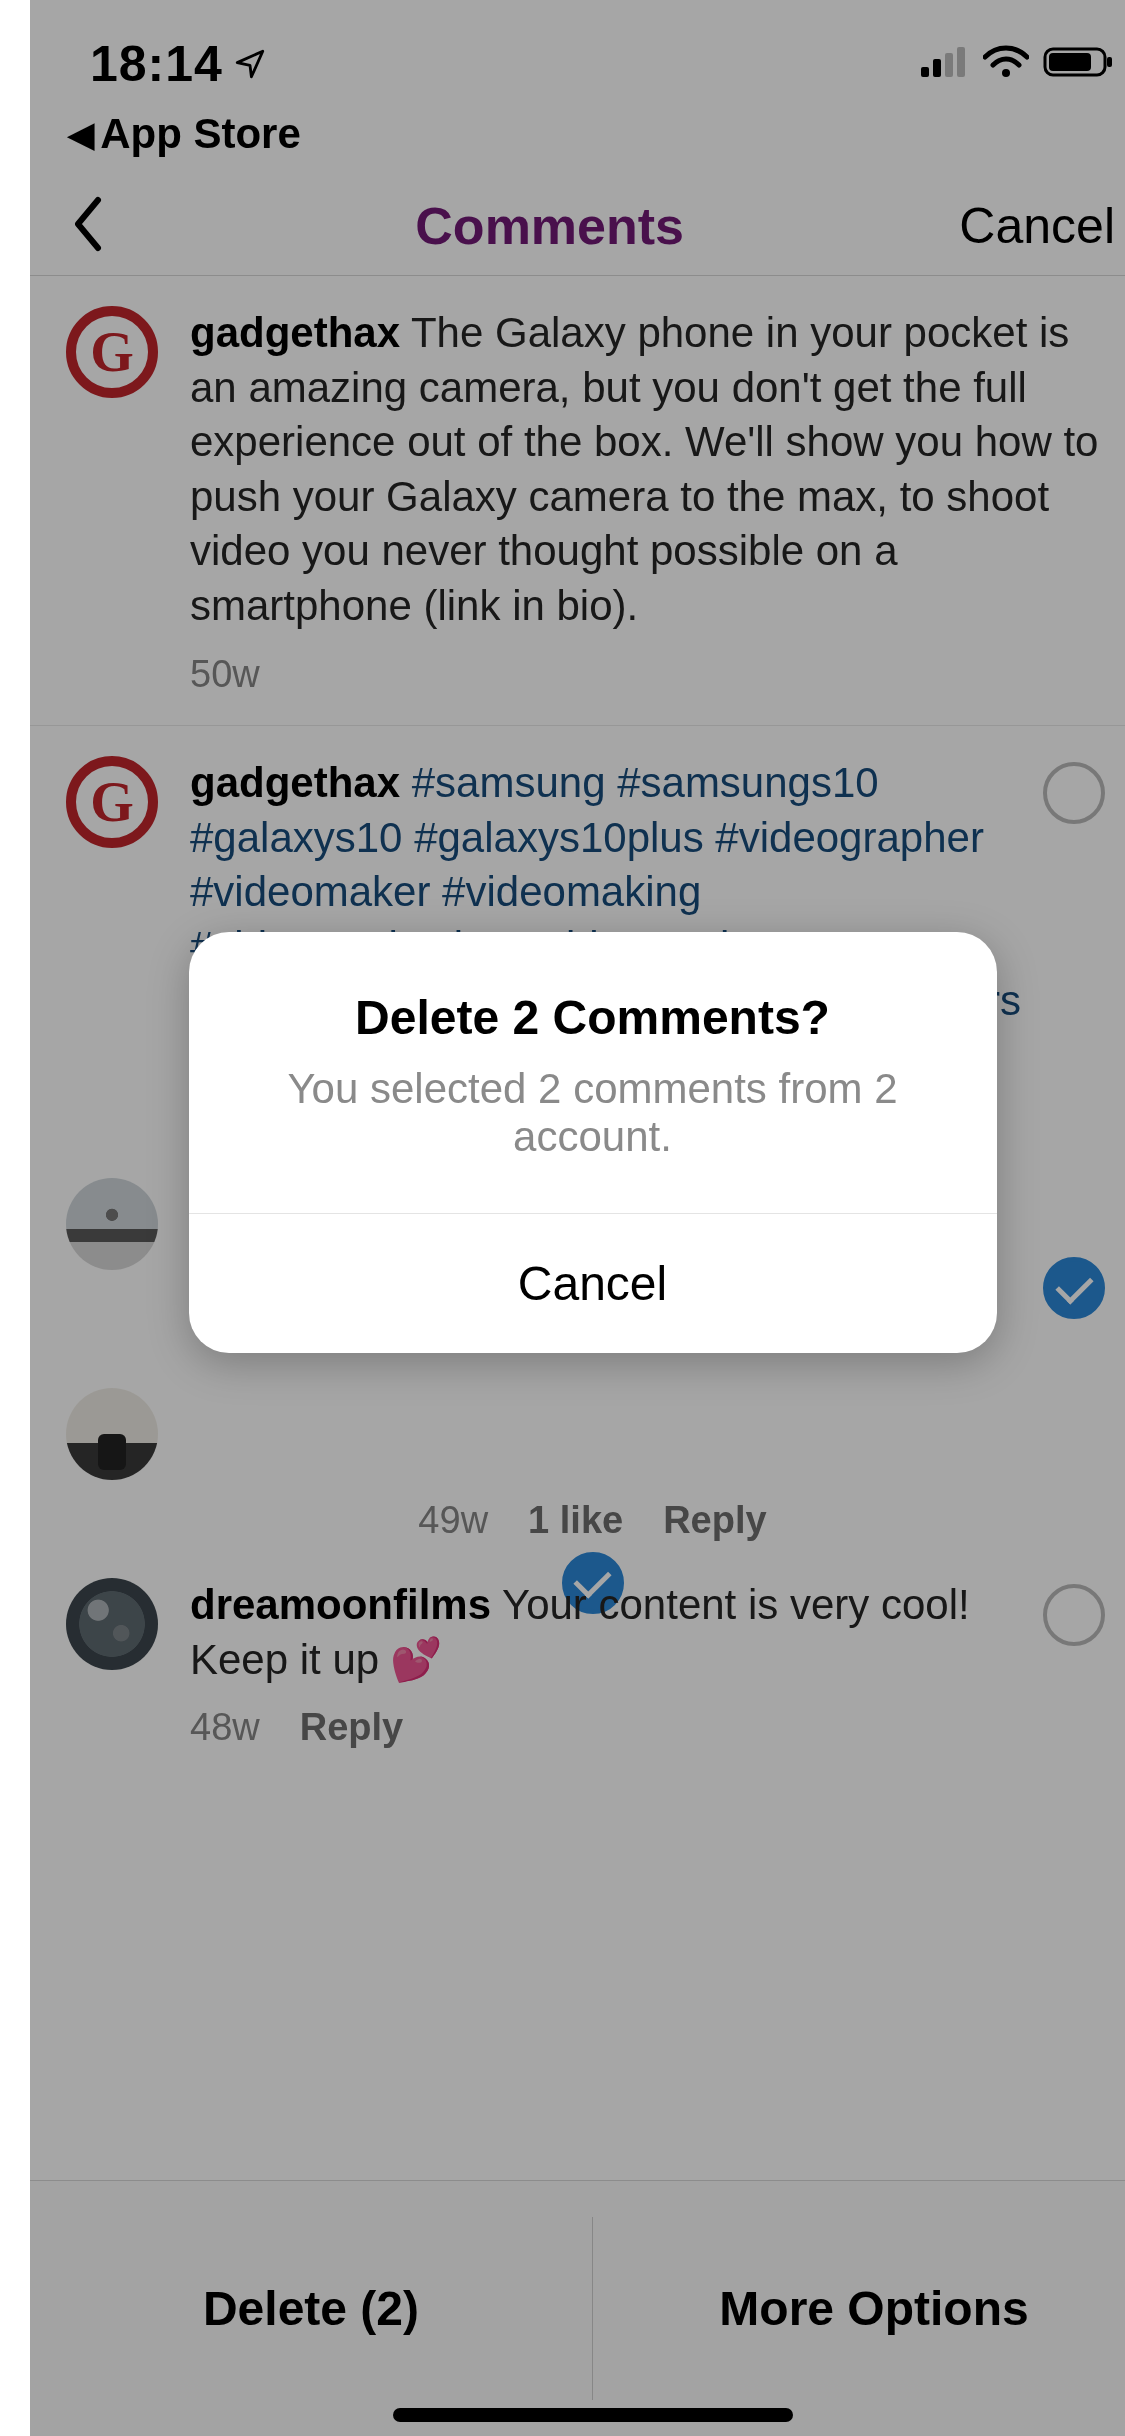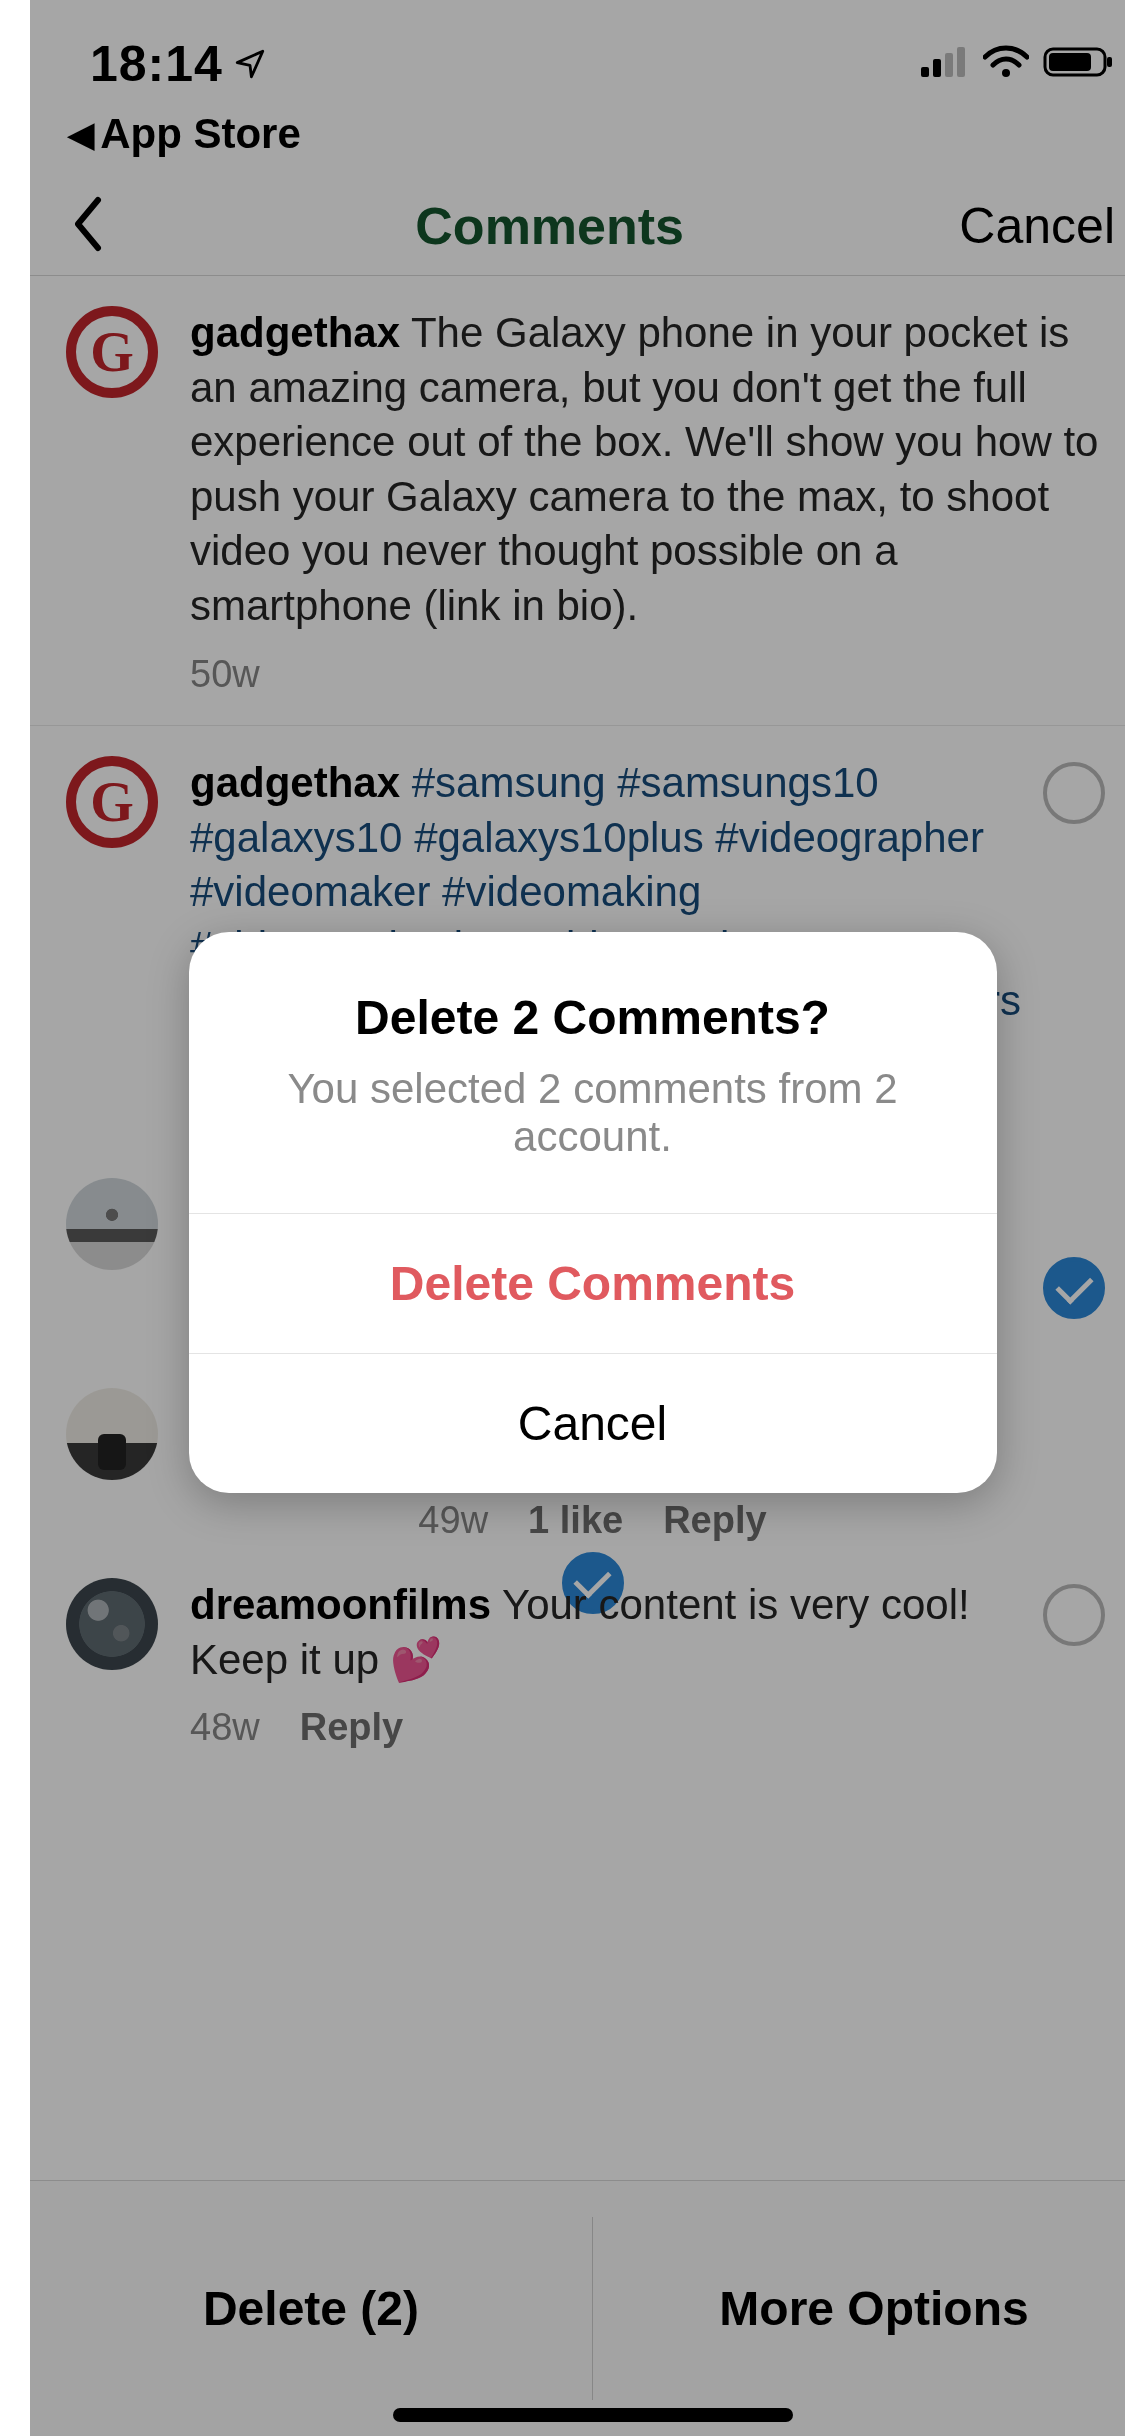--- a/index.html
+++ b/index.html
@@ -14,21 +14,21 @@
   .status-time { font-size: 50px; font-weight: 700; letter-spacing: 1px; color: #000; display:flex; align-items:center; gap:10px;}
   .status-right { display: flex; align-items: center; gap: 14px; }
 
   
   .back-appstore { display: flex; align-items: center; gap: 6px; padding: 0 40px 18px 38px; font-size: 42px; font-weight: 600; color: #000; }
   .back-appstore .tri { font-size: 34px; }
 
   
   .navbar { display: flex; align-items: center; justify-content: space-between; height: 100px; padding: 0 40px 0 40px; border-bottom: 1px solid #d8d8d8; }
   .navbar .back { width: 70px; display:flex; align-items:center; }
-  .navbar .title { font-size: 52px; font-weight: 700; color: #14532d; }
+  .navbar .title { font-size: 52px; font-weight: 700; color: #701a75; }
   .navbar .cancel { font-size: 50px; font-weight: 400; color: #000; }
 
   
   .list { }
   .row { display: flex; padding: 30px 36px 26px 36px; }
   .row.sep { border-bottom: 1px solid #e8e8e8; }
   .avatar { width: 92px; height: 92px; border-radius: 50%; flex: 0 0 92px; margin-right: 32px; display:flex; align-items:center; justify-content:center; overflow:hidden;}
   .avatar.brand { border: 10px solid #c0262c; background: #fff; }
   .avatar.brand span { color: #c0262c; font-weight: 800; font-size: 56px; font-family: Georgia, serif; }
   .avatar.photo1 { background: radial-gradient(circle at 50% 40%, #777 0 8%, transparent 9%), linear-gradient(#cfd6db 0 55%, #5a5a5a 55% 70%, #d7d7d7 70% 100%); }
@@ -194,19 +194,18 @@
     <div class="btn">More Options</div>
   </div>
 
   <div class="dim"></div>
 
   <div class="modal">
     <div class="mhead">
       <div class="mtitle">Delete 2 Comments?</div>
       <div class="msub">You selected 2 comments from 2 account.</div>
     </div>
-    <div class="mbtn danger">Delete Comments</div>
     <div class="mbtn normal">Cancel</div>
   </div>
 
   <div class="home-indicator"></div>
 
 </div>
 
 </body></html>

